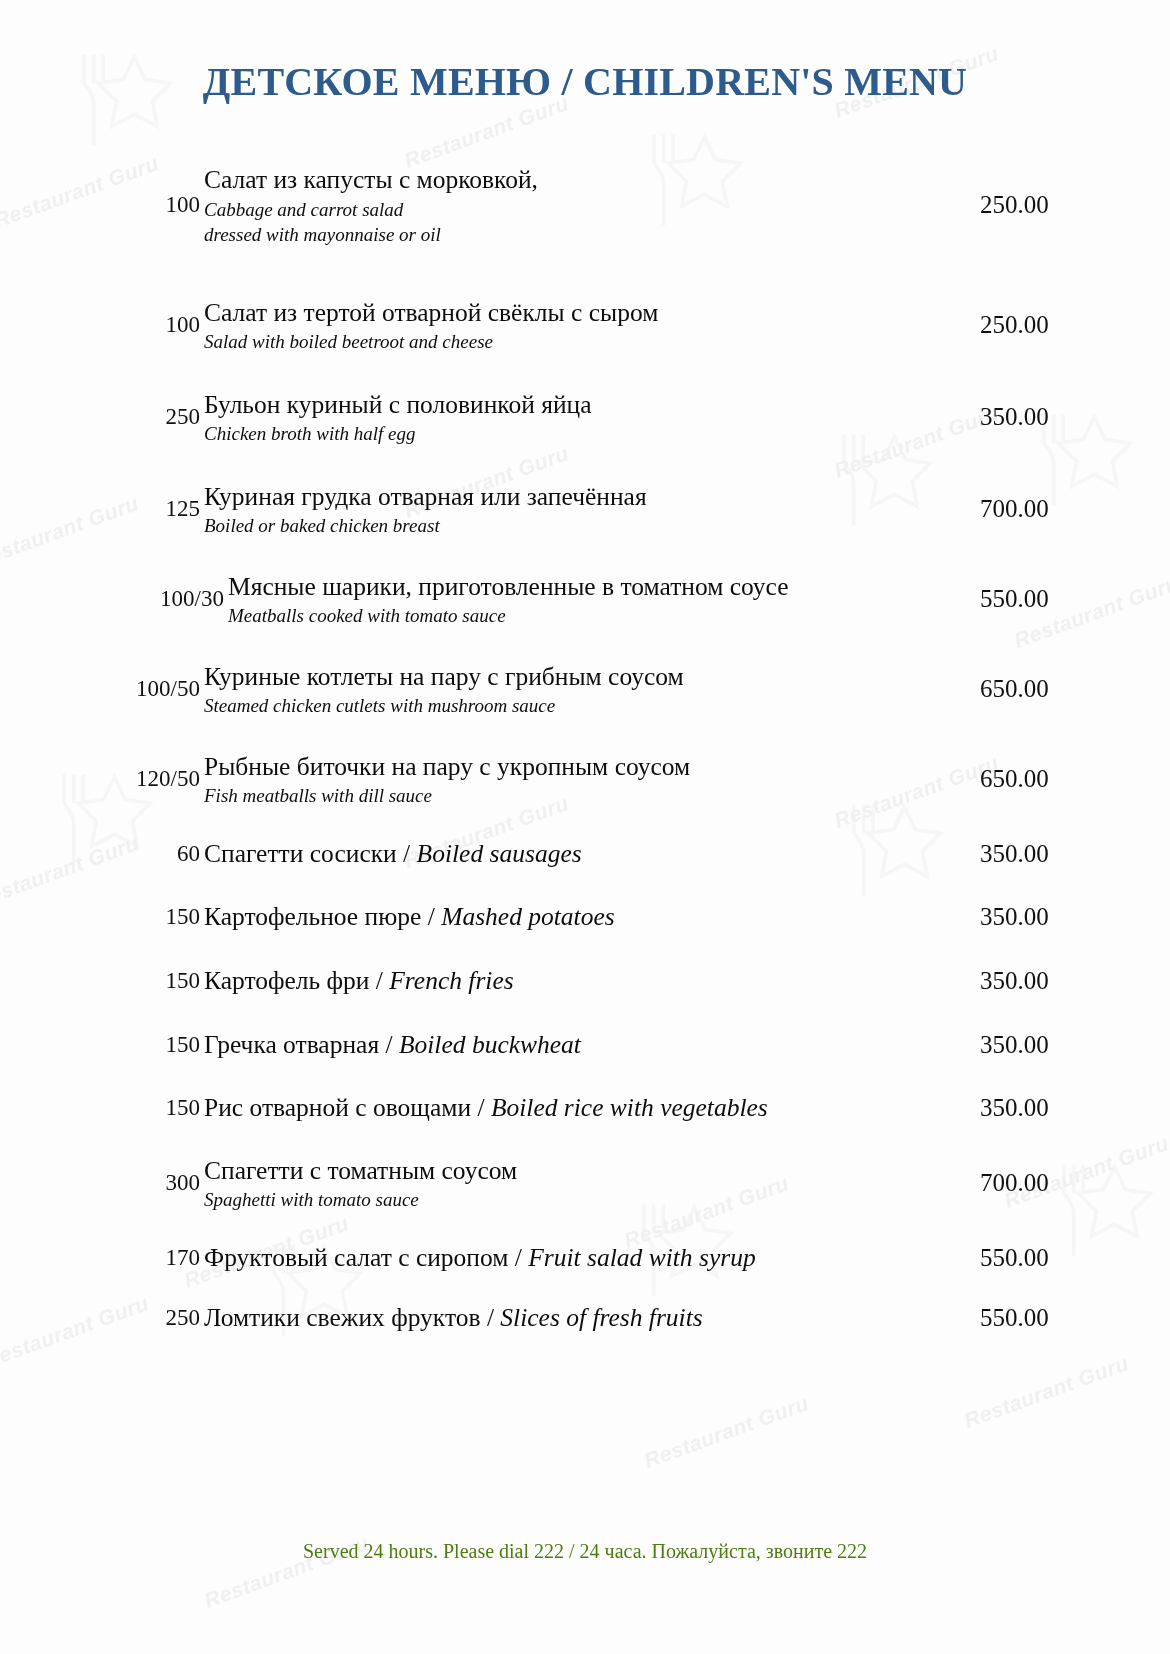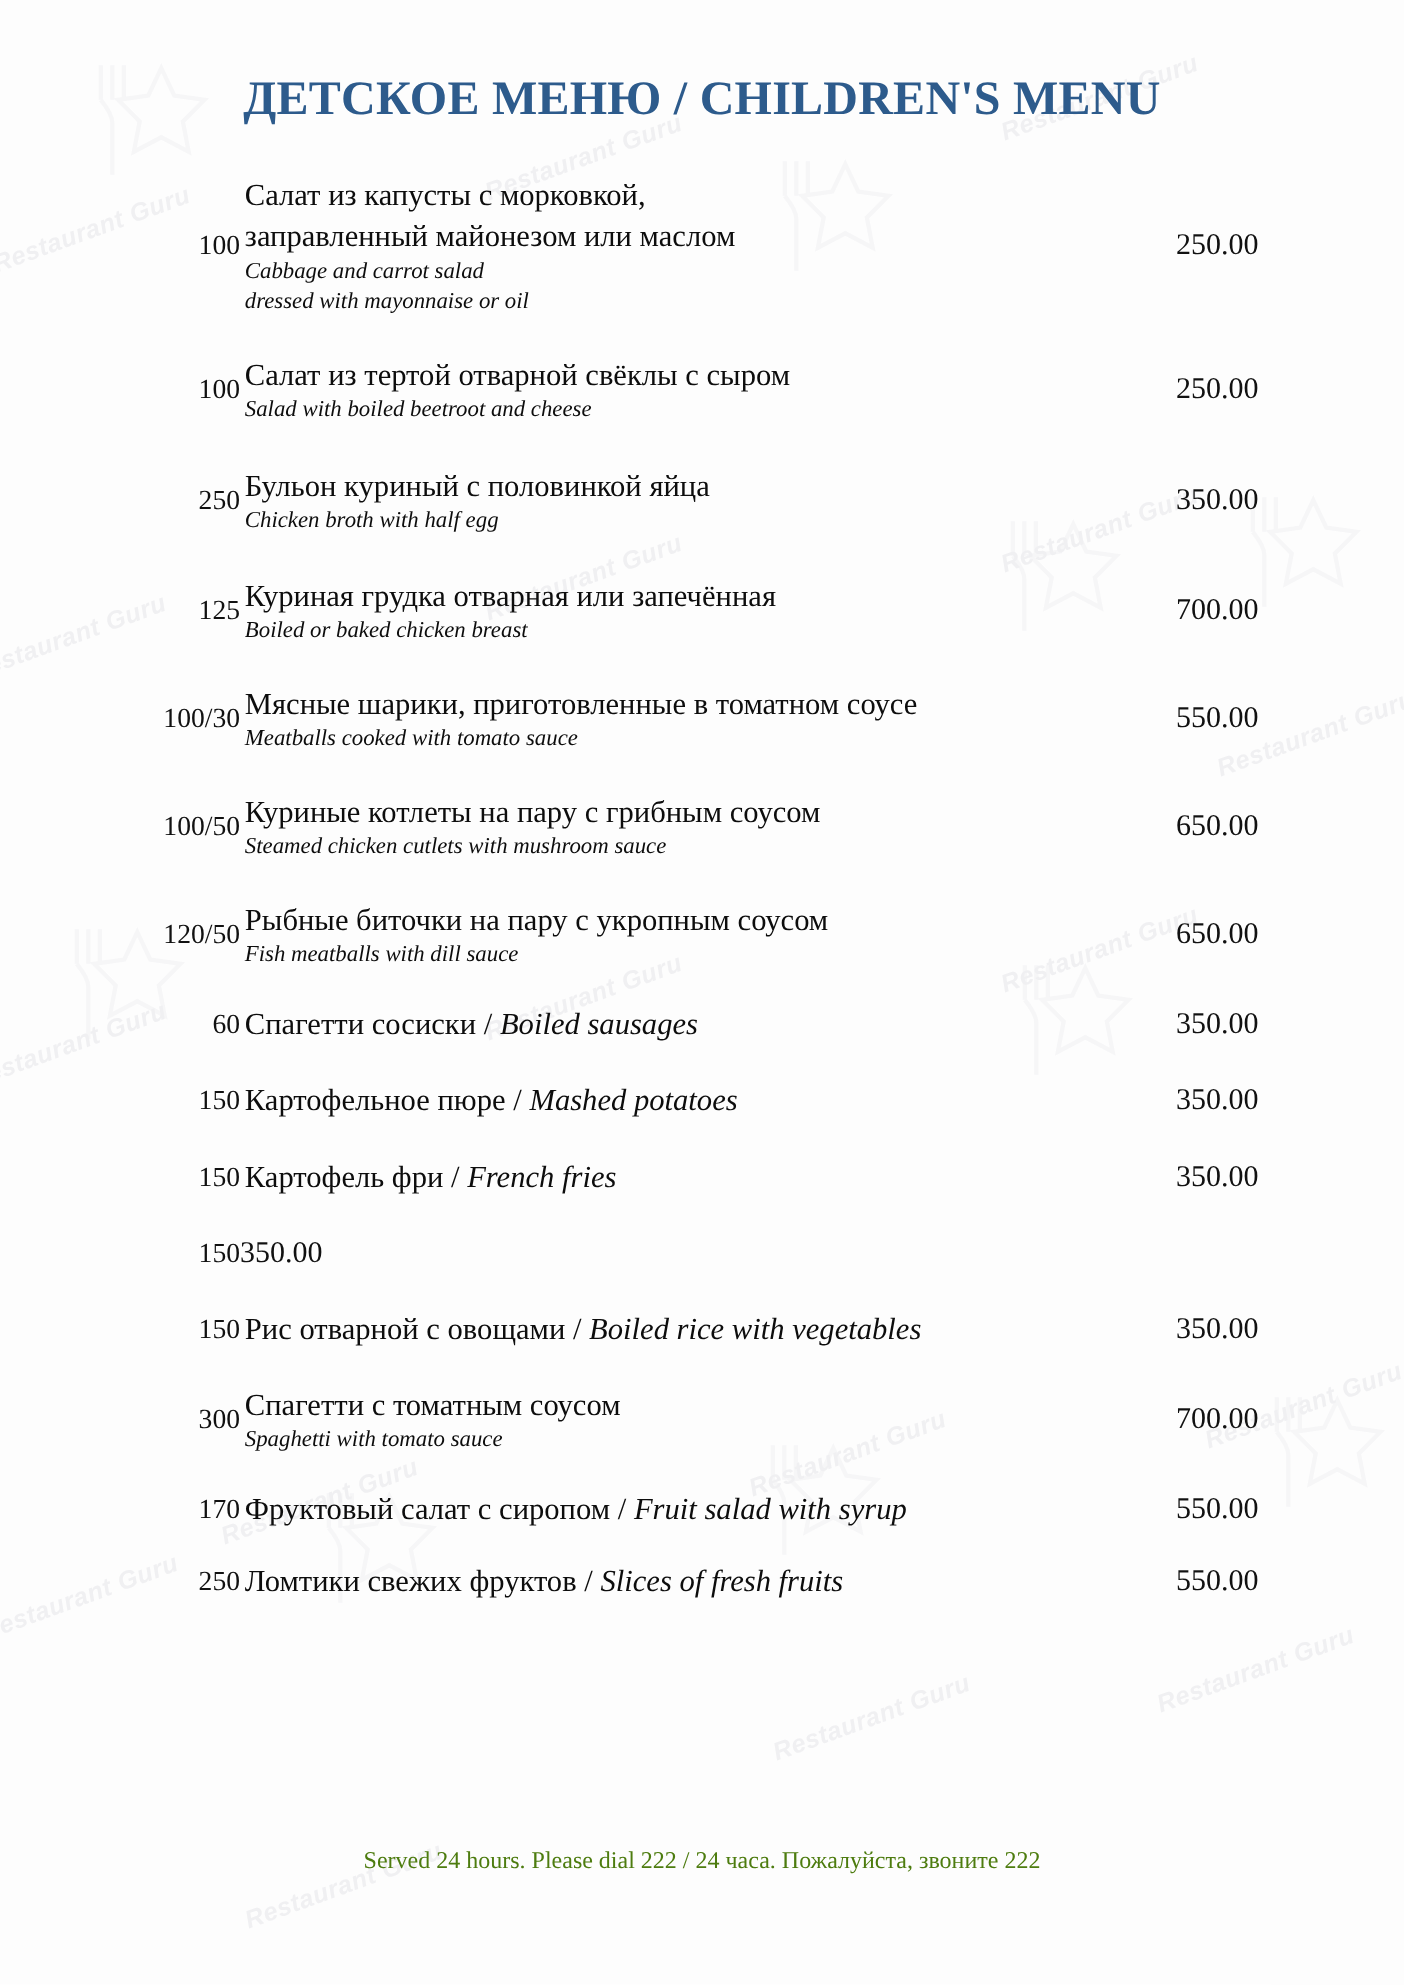--- a/index.html
+++ b/index.html
@@ -105,21 +105,21 @@
   }
   .inline-en {
     font-style: italic;
   }
 
   
   .r0  { height: 148px; }
   .r1  { height: 92px;  }
   .r2  { height: 92px;  }
   .r3  { height: 92px;  }
-  .r4  { height: 88px;  }
+  .r4  { height: 88px; margin-left: 24px;  }
   .r5  { height: 92px;  }
   .r6  { height: 88px;  }
   .r7  { height: 62px;  }
   .r8  { height: 64px;  }
   .r9  { height: 64px;  }
   .r10 { height: 64px;  }
   .r11 { height: 62px;  }
   .r12 { height: 88px;  }
   .r13 { height: 62px;  }
   .r14 { height: 58px;  }
@@ -221,21 +221,20 @@
   <div class="content">
 
     <h1 class="title">ДЕТСКОЕ МЕНЮ / CHILDREN'S MENU</h1>
 
     <ul class="menu-list">
 
       <li class="menu-row two-line r0">
         <div class="col-weight">100</div>
         <div class="col-desc">
           <div class="name-ru">Салат из капусты с морковкой,</div>
-          <div class="name-ru">заправленный майонезом или маслом</div>
           <div class="name-en">Cabbage and carrot salad</div>
           <div class="name-en">dressed with mayonnaise or oil</div>
         </div>
         <div class="col-price">250.00</div>
       </li>
 
       <li class="menu-row two-line r1">
         <div class="col-weight">100</div>
         <div class="col-desc">
           <div class="name-ru">Салат из тертой отварной свёклы с сыром</div>
@@ -308,20 +307,23 @@
       <li class="menu-row r9">
         <div class="col-weight">150</div>
         <div class="col-desc">
           <div class="name-ru"><span>Картофель фри / </span><span class="inline-en">French fries</span></div>
         </div>
         <div class="col-price">350.00</div>
       </li>
 
       <li class="menu-row r10">
         <div class="col-weight">150</div>
+        <div class="col-desc">
+          <div class="name-ru"><span>Гречка отварная / </span><span class="inline-en">Boiled buckwheat</span></div>
+        </div>
         <div class="col-price">350.00</div>
       </li>
 
       <li class="menu-row r11">
         <div class="col-weight">150</div>
         <div class="col-desc">
           <div class="name-ru"><span>Рис отварной с овощами / </span><span class="inline-en">Boiled rice with vegetables</span></div>
         </div>
         <div class="col-price">350.00</div>
       </li>

